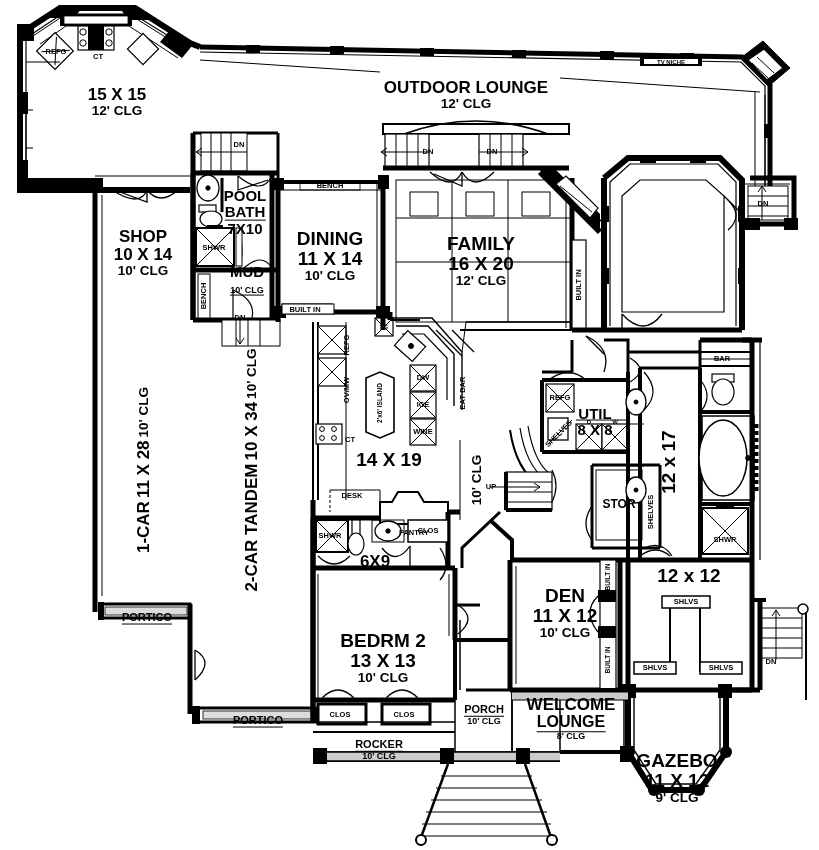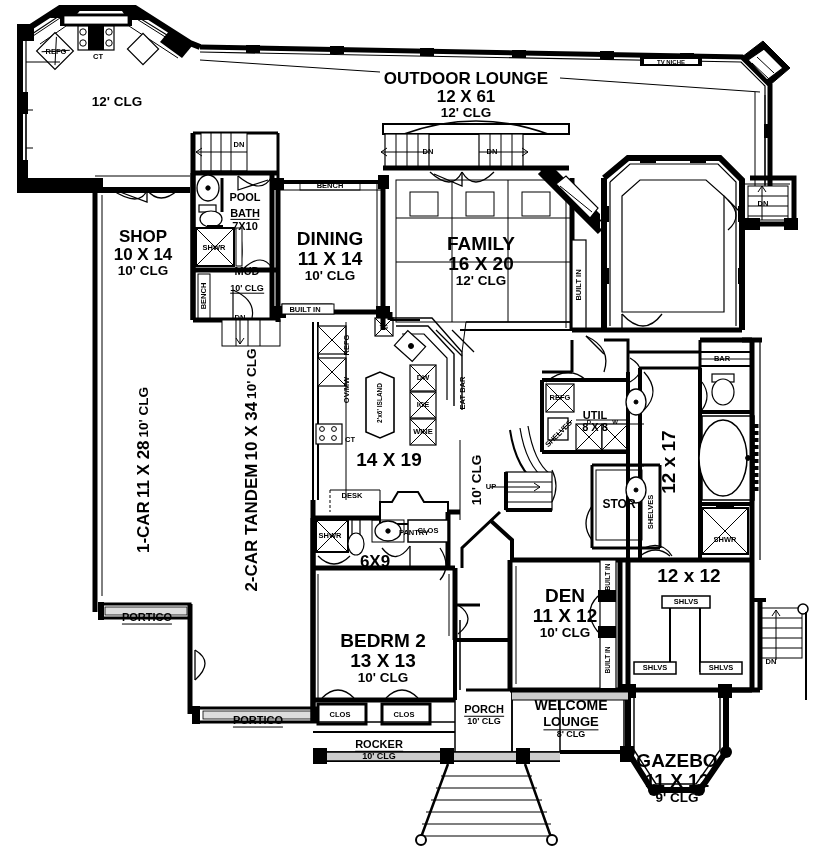--- a/index.html
+++ b/index.html
@@ -3,21 +3,21 @@
 <meta charset="utf-8">
 <style>
   html,body{margin:0;padding:0;background:#ffffff;}
   body{font-family:"Liberation Sans",sans-serif;}
   #plan{position:relative;width:819px;height:850px;background:#fff;overflow:hidden;}
   #plan svg{position:absolute;left:0;top:0;}
   .lbl{position:absolute;text-align:center;color:#000;line-height:1.06;white-space:nowrap;letter-spacing:0px;}
   .rm{font-weight:bold;}
   .n-big{font-size:19px;font-weight:bold;}
   .n-mid{font-size:17px;font-weight:bold;}
-  .n-sm{font-size:11px;font-weight:bold;}
+  .n-sm{font-size:15px;font-weight:bold;}
   .clg{font-size:13.5px;font-weight:bold;}
   .clg-s{font-size:9px;font-weight:bold;}
   .tiny{font-size:7.5px;font-weight:bold;}
   .tiny2{font-size:6.5px;font-weight:bold;}
   .micro{font-size:6px;font-weight:bold;}
   .ul{border-bottom:1.3px solid #000;display:inline-block;padding-bottom:0px;}
   .ctr{transform:translate(-50%,-50%);}
   .ctr90{transform:translate(-50%,-50%) rotate(-90deg);}
   .ctr45{transform:translate(-50%,-50%) rotate(-45deg);}
 </style>
@@ -535,28 +535,28 @@
   <path d="M 628,352 L 700,352" stroke="#000" stroke-width="3"></path>
   <path d="M 700,340 L 700,368" stroke="#000" stroke-width="3"></path>
   <path d="M 752,340 L 700,340" stroke="#000" stroke-width="5"></path>
 
   <path d="M 630,358 Q 650,370 630,382" stroke="#000" stroke-width="1.2" fill="none"></path>
 
   </g>
 </svg>
 
 <div class="lbl ctr" style="left:117px;top:102px;">
+  <div class="rm n-mid">15 X 15</div>
   <div class="clg">12' CLG</div>
 </div>
 <div class="lbl tiny ctr" style="left:56px;top:52px;"><span>REFG</span></div>
 <div class="lbl tiny ctr" style="left:98px;top:57px;"><span>CT</span></div>
 
 <div class="lbl ctr" style="left:466px;top:95px;">
   <div class="rm n-mid">OUTDOOR LOUNGE</div>
-  <div class="rm n-mid">12 X 61</div>
   <div class="clg">12' CLG</div>
 </div>
 <div class="lbl micro ctr" style="left:671px;top:62px;"><span>TV NICHE</span></div>
 
 <div class="lbl ctr" style="left:143px;top:253px;">
   <div class="rm n-mid">SHOP</div>
   <div class="rm n-mid">10 X 14</div>
   <div class="clg">10' CLG</div>
 </div>
 
@@ -646,22 +646,22 @@
   <div class="tiny ul" style="font-size:11px;">ROCKER</div>
   <div class="clg-s">10' CLG</div>
 </div>
 
 <div class="lbl ctr" style="left:484px;top:713px;">
   <div class="tiny ul" style="font-size:11px;">PORCH</div>
   <div class="clg-s">10' CLG</div>
 </div>
 
 <div class="lbl ctr" style="left:571px;top:719px;">
-  <div class="tiny" style="font-size:14px;">WELCOME</div>
-  <div class="tiny ul" style="font-size:13px;">LOUNGE</div>
+  <div class="tiny" style="font-size:17px;">WELCOME</div>
+  <div class="tiny ul" style="font-size:16px;">LOUNGE</div>
   <div class="clg-s">8' CLG</div>
 </div>
 
 <div class="lbl ctr" style="left:595px;top:422px;">
   <div class="rm n-sm">UTIL</div>
   <div class="rm n-sm">8 X 8</div>
 </div>
 <div class="lbl tiny ctr" style="left:560px;top:398px;"><span>REFG</span></div>
 <div class="lbl tiny ctr45" style="left:559px;top:434px;"><span>SHELVES</span></div>
 <div class="lbl micro ctr" style="left:589px;top:422px;"><span>D</span></div>

